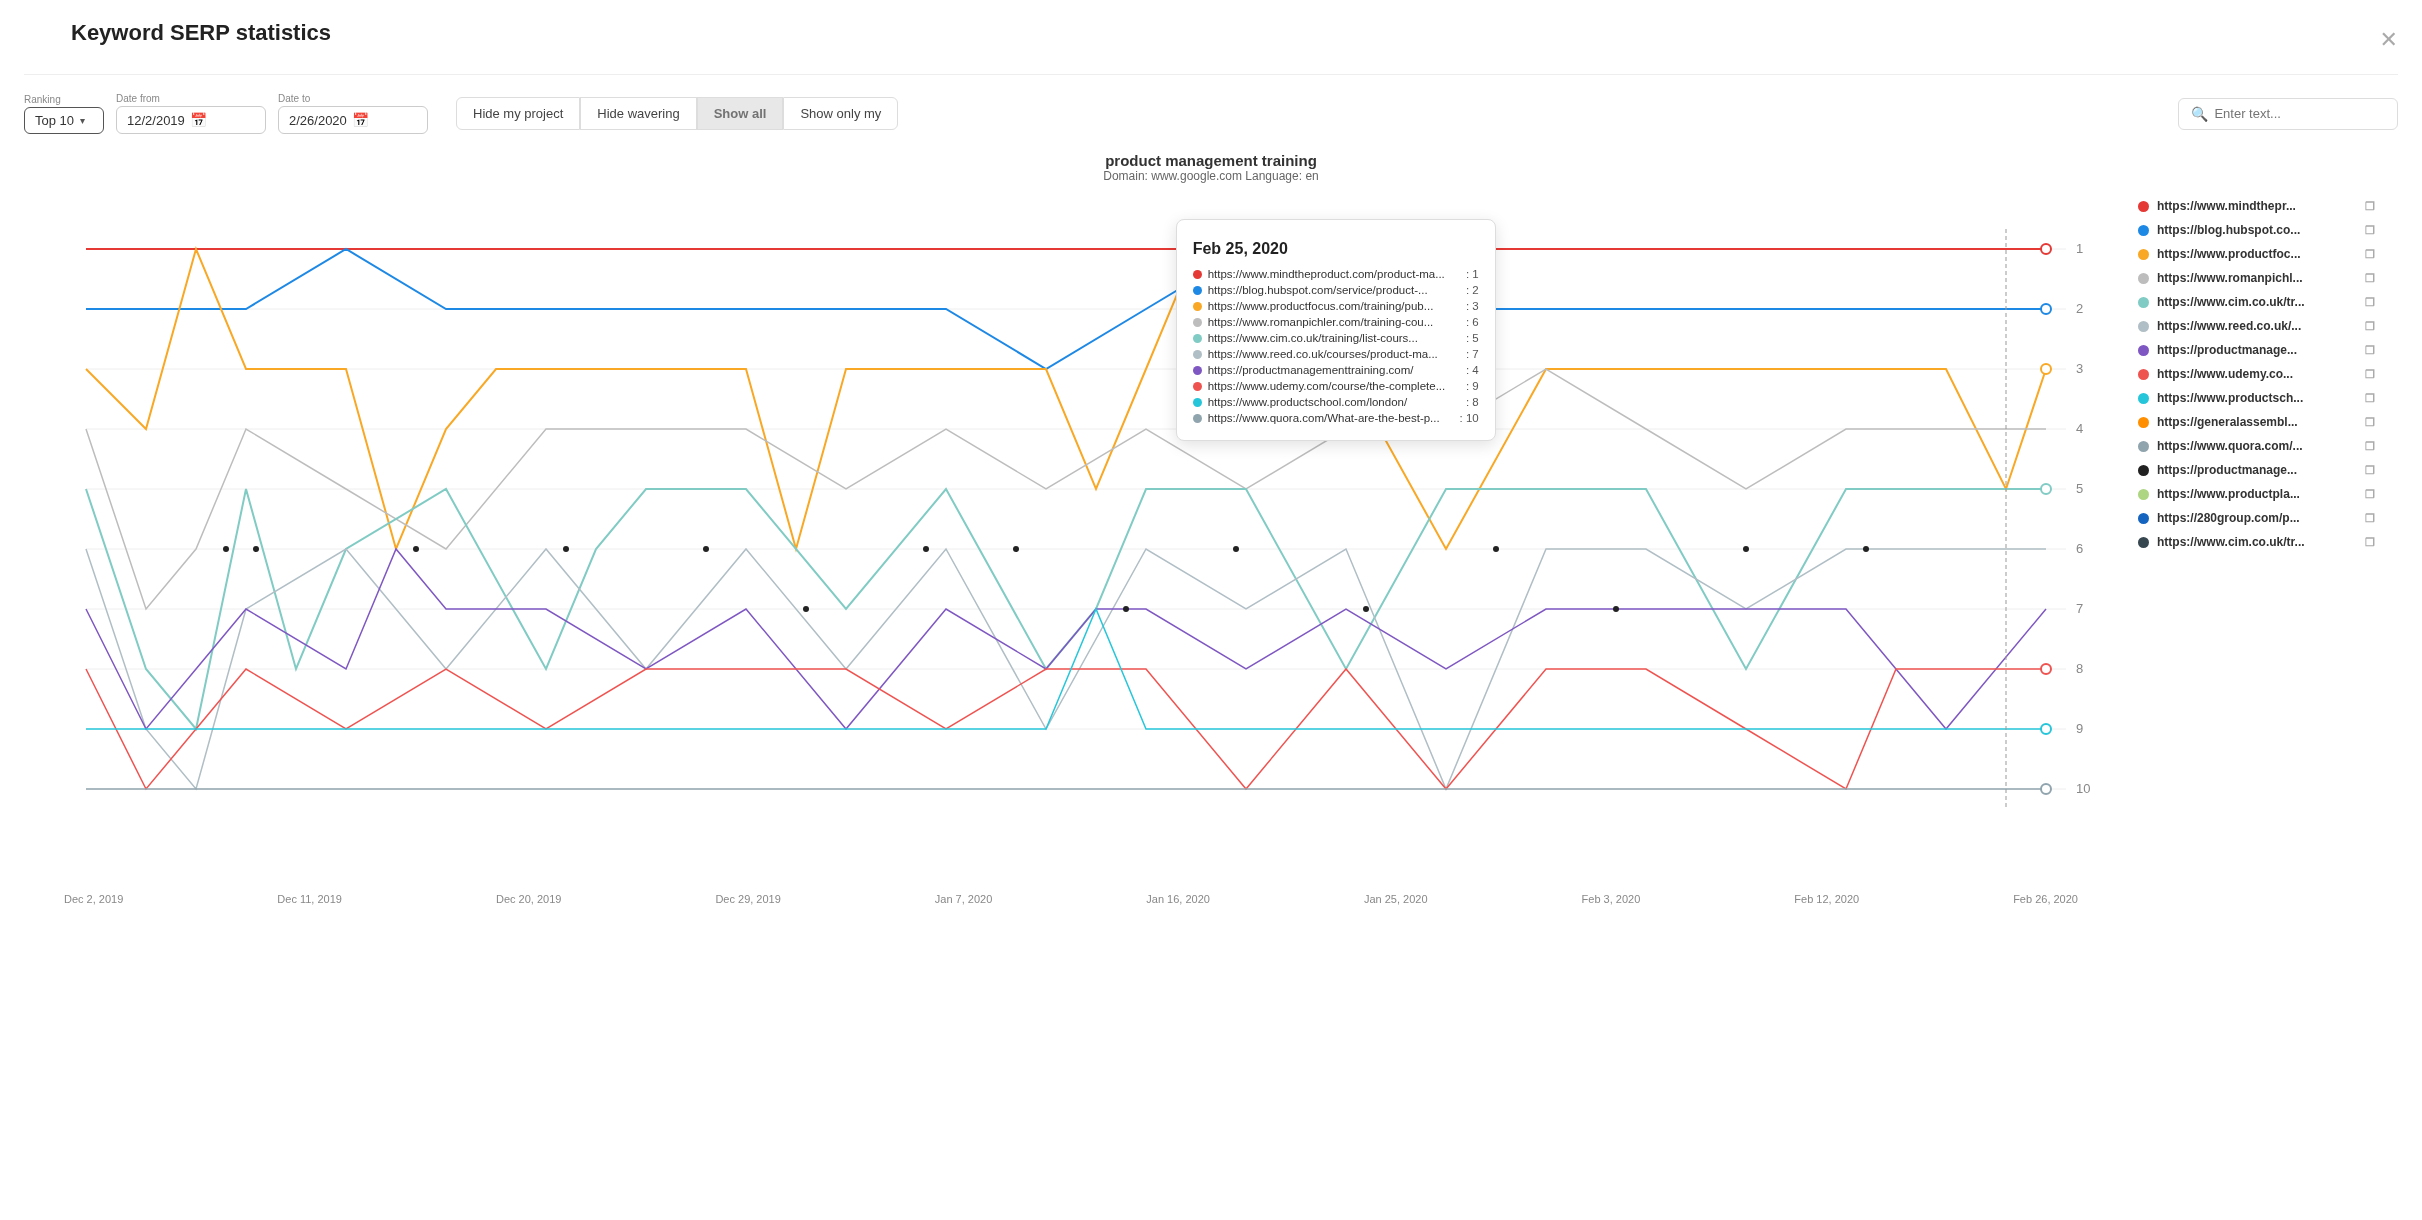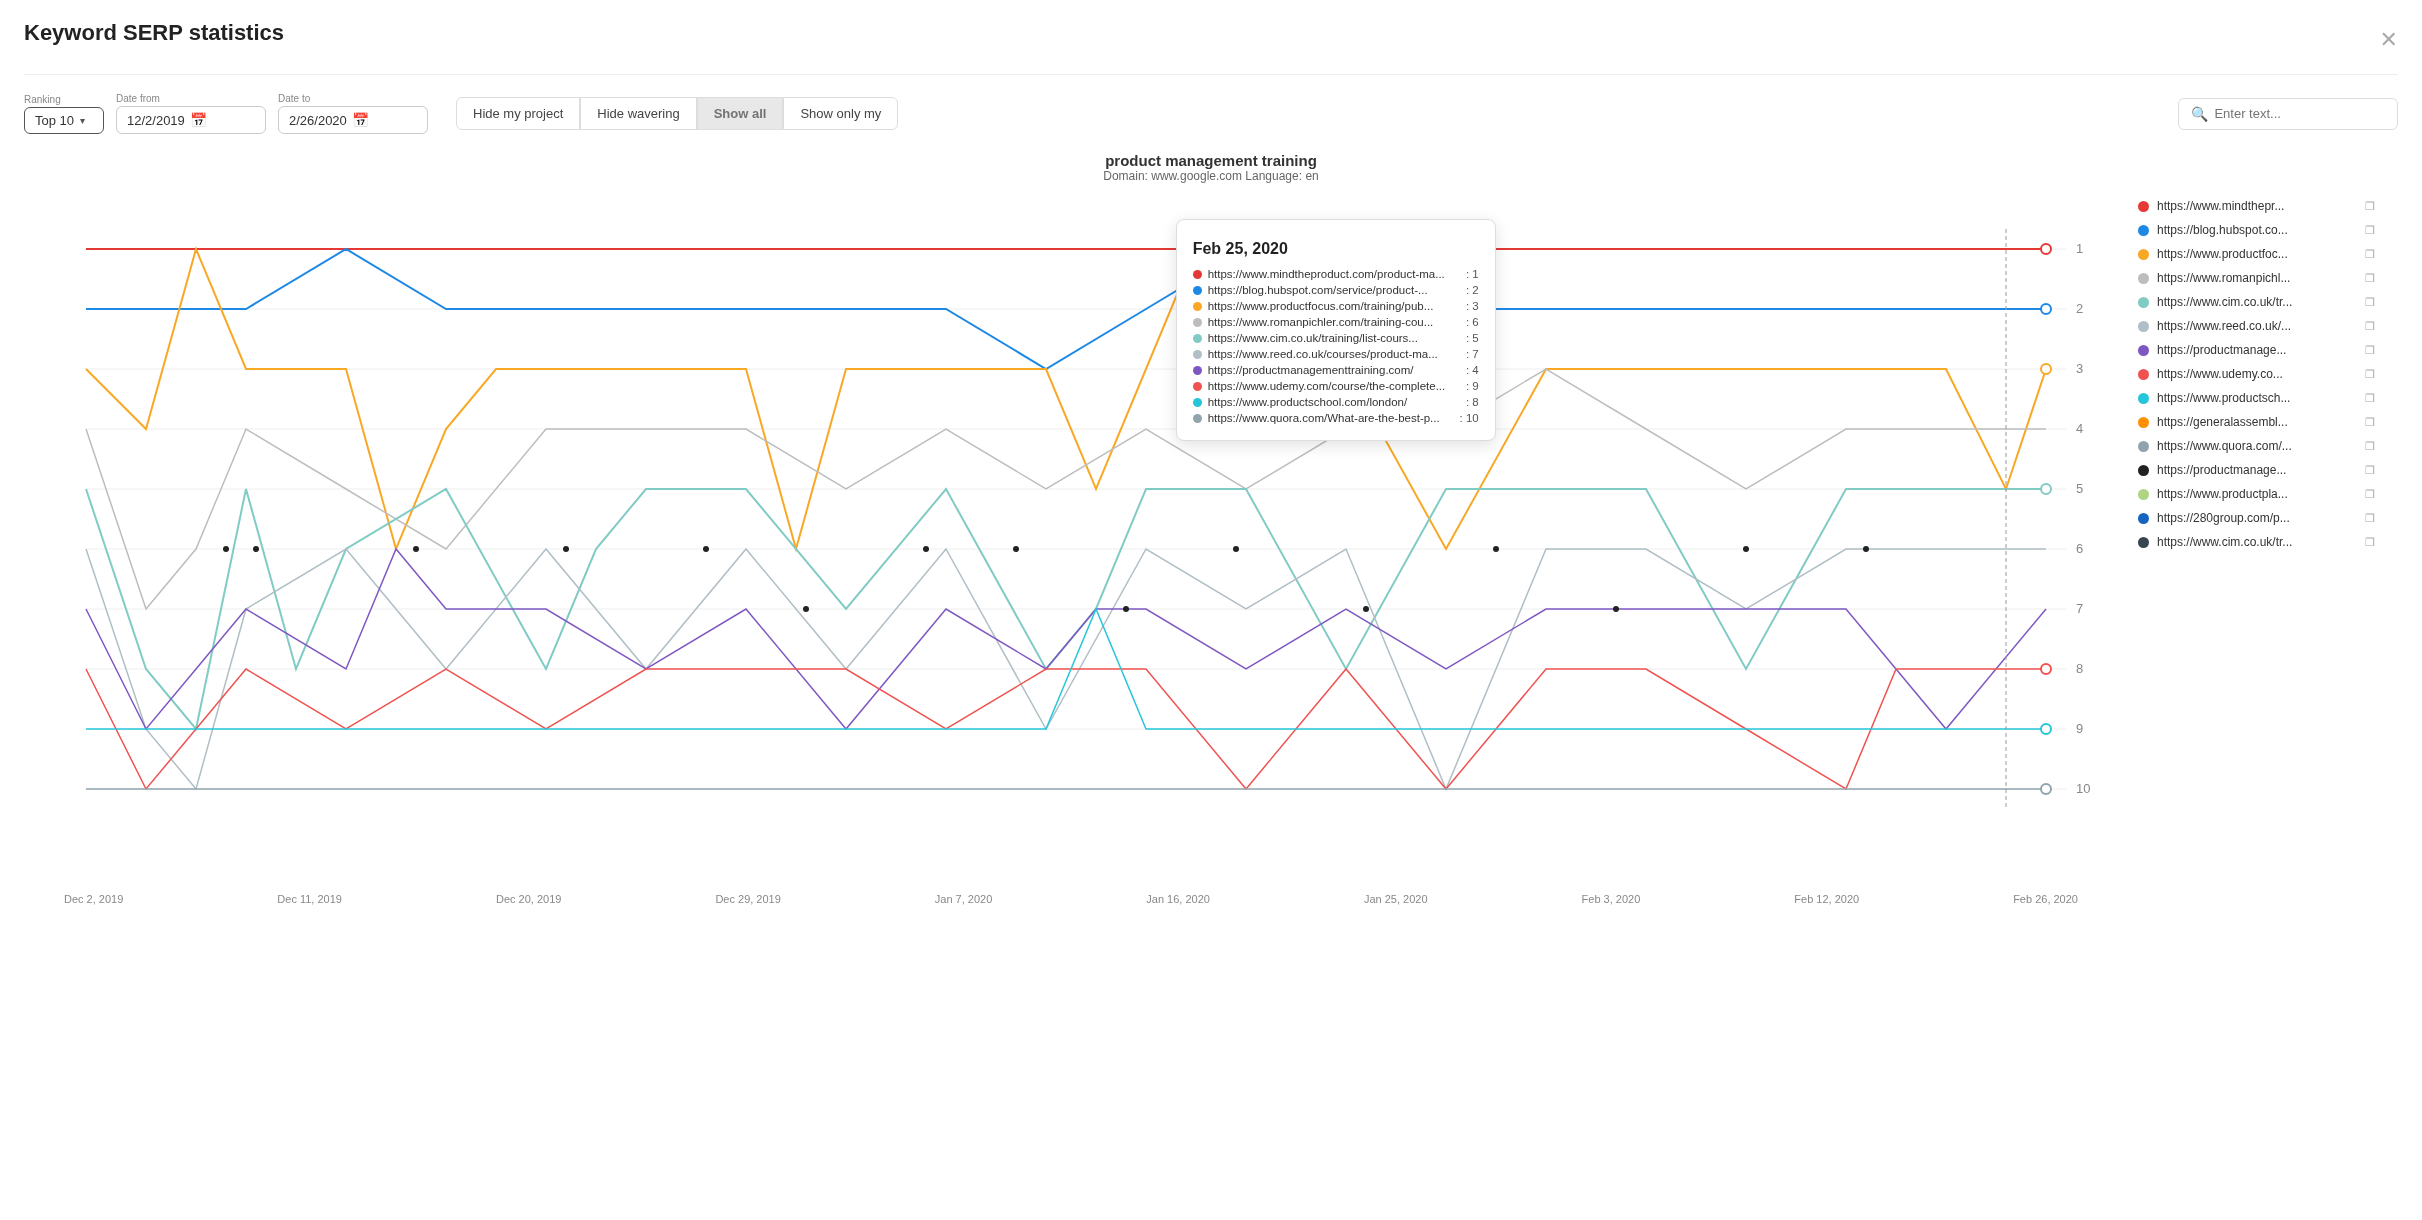--- a/index.html
+++ b/index.html
@@ -27,21 +27,21 @@
     .btn.active { background: #e8e8e8; font-weight: 600; color: #737373; }
     
     .search-box { margin-left: auto; display: flex; align-items: center; border: 1px solid #ddd; border-radius: 6px; padding: 7px 12px; gap: 6px; background: #fff; min-width: 220px; }
     .search-box input { border: none; outline: none; font-size: 13px; color: #999; width: 160px; }
     .search-icon { color: #aaa; font-size: 14px; }
     
     .chart-area { display: flex; }
     
     .chart-svg-wrapper { flex: 1; position: relative; }
     
-    .legend-panel { width: 280px; padding-left: 20px; padding-top: 10px; }
+    .legend-panel { width: 280px; padding-left: 20px; padding-top: 10px; font-weight: bold; }
     .legend-item { display: flex; align-items: center; gap: 8px; margin-bottom: 10px; font-size: 12px; color: #333; cursor: pointer; }
     .legend-dot { width: 11px; height: 11px; border-radius: 50%; flex-shrink: 0; }
     .legend-text { flex: 1; white-space: nowrap; overflow: hidden; text-overflow: ellipsis; max-width: 200px; }
     .legend-link-icon { color: #aaa; font-size: 11px; }
     
     .tooltip-box { position: absolute; background: #fff; border: 1px solid #ddd; border-radius: 8px; padding: 12px 16px; box-shadow: 0 4px 16px rgba(0,0,0,0.12); min-width: 320px; z-index: 10; top: 40px; left: 52%; }
     .tooltip-date { font-size: 16px; font-weight: 600; color: #222; margin-bottom: 10px; margin-top: 8px; }
     .tooltip-row { display: flex; align-items: center; gap: 6px; margin-bottom: 4px; font-size: 11.5px; color: #444; }
     .tooltip-dot { width: 9px; height: 9px; border-radius: 50%; flex-shrink: 0; }
     .tooltip-url { flex: 1; color: #333; }
@@ -53,21 +53,21 @@
     .chart-title-block { text-align: center; margin-bottom: 6px; }
     .chart-title-block .main-title { font-size: 15px; font-weight: 600; color: #333; }
     .chart-title-block .sub-title { font-size: 12px; color: #666; }
   </style>
 </head>
 <body>
 
 <div class="page-wrapper">
 
   <div style="display:flex; align-items:center; justify-content:space-between; margin-bottom:18px; padding-bottom:14px; border-bottom:1px solid #eee;">
-    <h1 class="page-title" style="margin-bottom:0; border-bottom:none;">Keyword SERP statistics</h1>
+    <h1 class="page-title" style="margin-bottom:0; border-bottom:none;margin-left:47px;">Keyword SERP statistics</h1>
     <button style="background:none;border:none;font-size:22px;color:#aaa;cursor:pointer;">✕</button>
   </div>
 
   <div class="toolbar">
 
     <div class="field-group">
       <span class="field-label">Ranking</span>
       <div class="ranking-select">
         <span>Top 10</span>
         <span class="chevron">▾</span>

